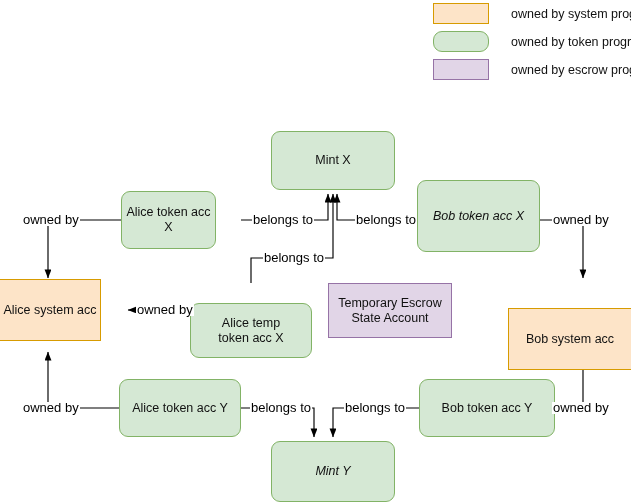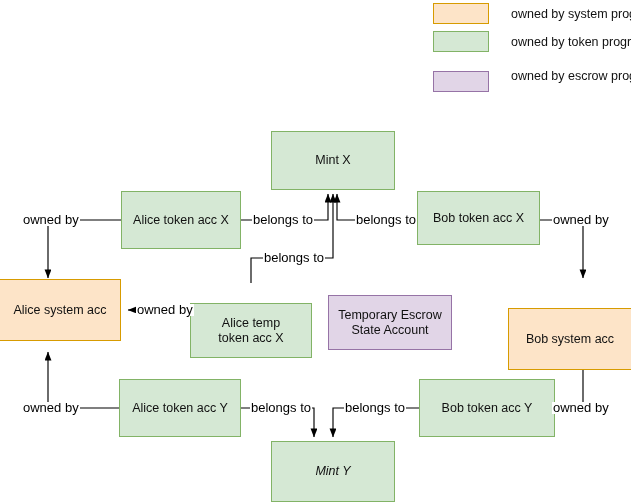--- a/index.html
+++ b/index.html
@@ -42,25 +42,25 @@
     border-style: solid;
     white-space: pre-line;
   }
   .node-system {
     background: #fde4c8;
     border-color: #d79b00;
   }
   .node-token {
     background: #d5e8d4;
     border-color: #82b366;
+    border-radius: 9px;
   }
   .node-escrow {
     background: #e1d5e7;
     border-color: #9673a6;
-    margin-top: 12px;
   }
   .edge-label {
     position: absolute;
     font-size: 13px;
     line-height: 12px;
     color: #000000;
     background: #ffffff;
     padding: 0 1px;
     white-space: nowrap;
     text-align: center;
@@ -126,25 +126,25 @@
     <span class="legend-swatch node-token"></span>
     <span class="legend-text">owned by token program</span>
   </div>
   <div class="legend-row" style="left:433px; top:59px;">
     <span class="legend-swatch node-escrow"></span>
     <span class="legend-text">owned by escrow program</span>
   </div>
 
   <div class="node node-token" style="left:271px; top:131px; width:124px; height:59px;">Mint X</div>
 
-  <div class="node node-token" style="left:121px; top:191px; width:120px; height:58px;">Alice token acc X</div>
+  <div class="node node-token" style="left:121px; top:191px; width:95px; height:58px;">Alice token acc X</div>
 
-  <div class="node node-token" style="left:417px; top:191px; width:123px; height:54px;">Bob token acc X</div>
+  <div class="node node-token" style="left:417px; top:180px; width:123px; height:72px;font-style:italic;">Bob token acc X</div>
 
-  <div class="node node-system" style="left:-1px; top:279px; width:122px; height:62px;">Alice system acc</div>
+  <div class="node node-system" style="left:-1px; top:279px; width:102px; height:62px;">Alice system acc</div>
 
   <div class="node node-token" style="left:190px; top:283px; width:122px; height:55px;margin-top:20px;">Alice temp
 token acc X</div>
 
   <div class="node node-escrow" style="left:328px; top:283px; width:124px; height:55px;">Temporary Escrow
 State Account</div>
 
   <div class="node node-system" style="left:508px; top:279px; width:124px; height:62px;margin-top:29px;">Bob system acc</div>
 
   <div class="node node-token" style="left:119px; top:379px; width:122px; height:58px;">Alice token acc Y</div>

